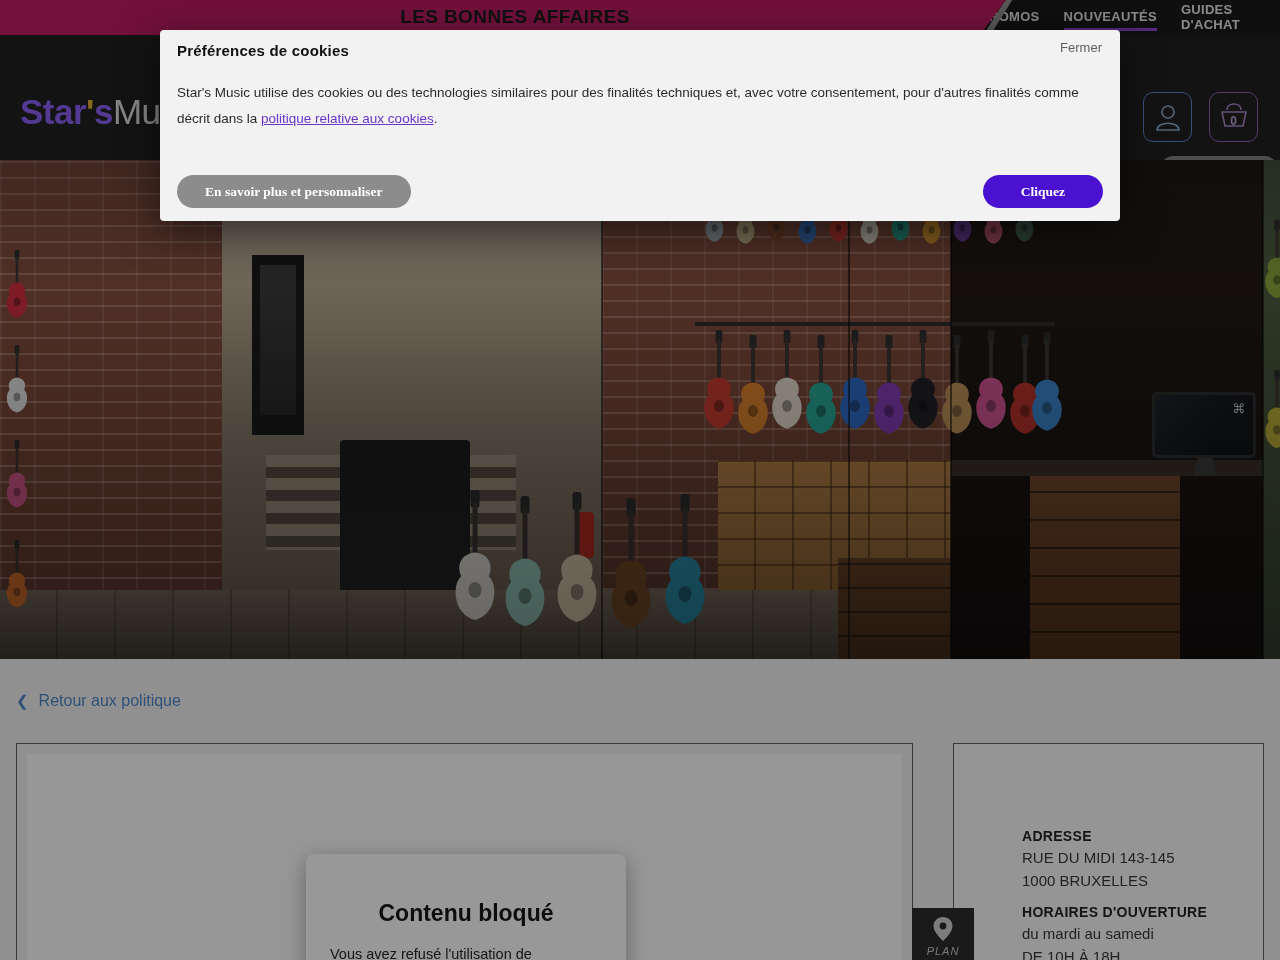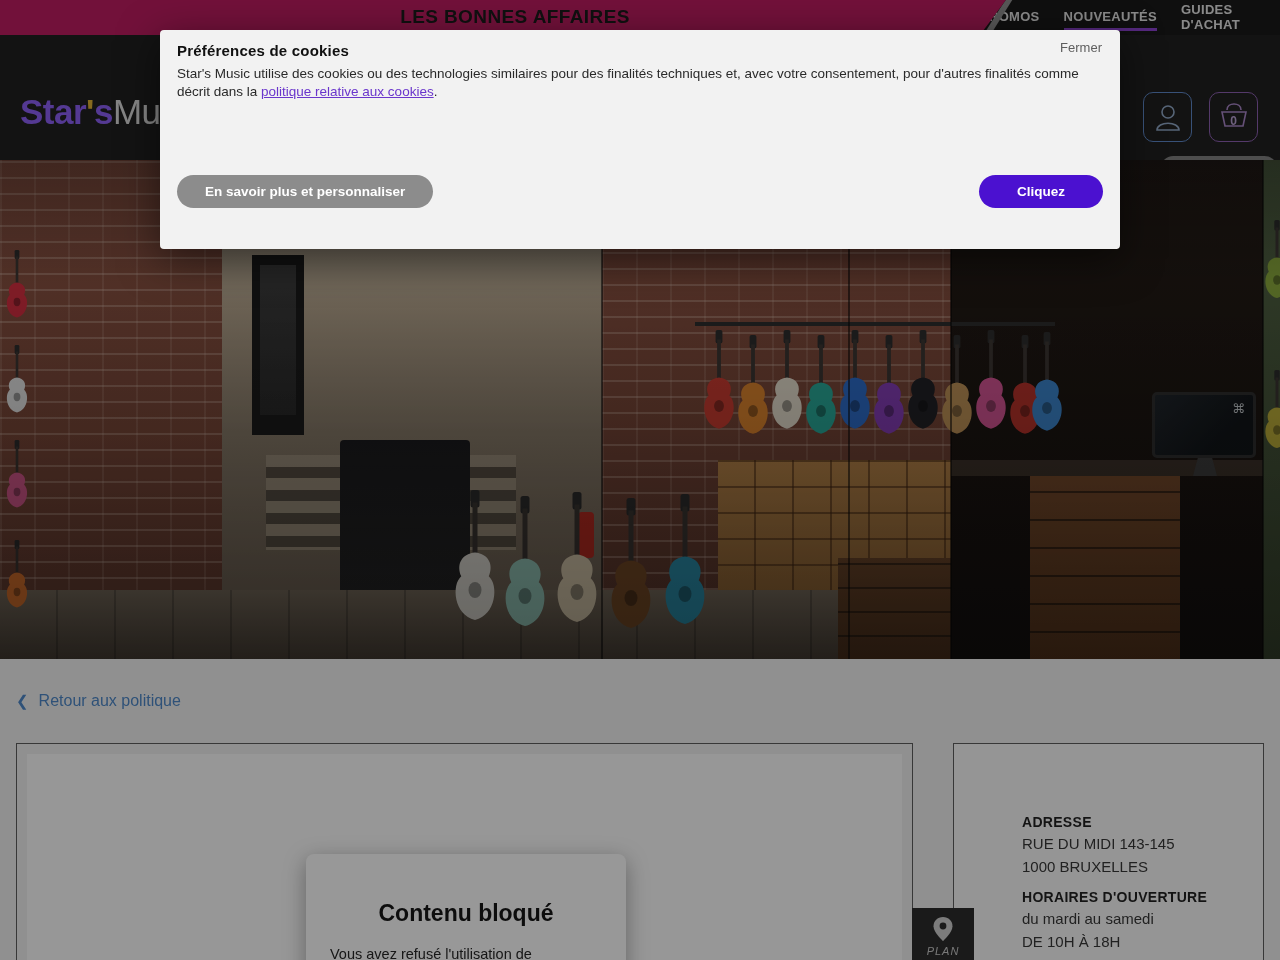--- a/index.html
+++ b/index.html
@@ -98,37 +98,37 @@
   #blocked-card { position:absolute; left:279px; top:100px; width:320px; min-height:160px;
     background:#fff; border-radius:8px; box-shadow:0 6px 22px rgba(0,0,0,.35); padding:46px 24px 20px; }
   #blocked-title { font-size:23px; font-weight:700; color:#111;text-align:center; }
   #blocked-text { margin-top:19px; font-size:14.5px; color:#222; }
   #plan-tile { position:absolute; left:912px; top:249px; width:62px; height:60px; background:#262626;
     display:flex; flex-direction:column; align-items:center; justify-content:flex-start;
     padding-top:9px; gap:4px; cursor:pointer; z-index:5; }
   #plan-label { font-size:11px; letter-spacing:1px; color:#c9c9c9;font-style:italic; }
   #info-card { position:absolute; left:953px; top:84px; width:311px; height:300px;
     border:1px solid #5a5a5a; background:#fafafa; padding:70px 20px 0 68px; }
-  .info-heading { font-size:14px; font-weight:700; color:#1c1c1c; letter-spacing:.3px; }
+  .info-heading { font-size:14px; font-weight:700; color:#1c1c1c; letter-spacing:.3px; margin-top:14px; }
   .info-line { font-size:15px; color:#333; line-height:19px; margin-top:4px; }
   .info-group + .info-group { margin-top:13px; }
 
   
   #dim-overlay { position:fixed; left:0; top:0; width:1280px; height:960px;
     background:rgba(10,10,10,.42); z-index:40; }
-  #cookie-dialog { position:fixed; left:160px; top:30px; width:960px; height:219px; z-index:50;
+  #cookie-dialog { position:fixed; left:160px; top:30px; width:960px; height:191px; z-index:50;
     background:#f2f2f2; border-radius:4px; box-shadow:0 10px 40px rgba(0,0,0,.5); padding:12px 17px; }
   #cookie-title { font-size:15px; font-weight:700; color:#111; letter-spacing:.2px; }
   #cookie-close { position:absolute; right:18px; top:10px; font-size:13px; font-weight:300;
     color:#5e5e5e; cursor:pointer; }
-  #cookie-body { margin-top:6px; width:905px; font-size:13.5px; line-height:18px; color:#2a2a2a; }
+  #cookie-body { margin-top:21px; width:905px; font-size:13.5px; line-height:26px; color:#2a2a2a; }
   #cookie-link { color:#6a36cc; text-decoration:underline; cursor:pointer; }
   #cookie-instructions { margin-top:14px; width:905px; font-size:13.5px; color:#2a2a2a; }
   #cookie-buttons { position:absolute; left:17px; right:17px; top:145px; display:flex;
-    justify-content:space-between; align-items:center; }
+    justify-content:space-between; align-items:center;font-family:Liberation Serif, serif; }
   .pill-btn { height:33px; border:none; border-radius:17px; font-size:13.5px; font-weight:700;
     color:#fff; padding:0 28px; cursor:pointer; font-family:inherit; }
   #customize-btn { background:#8c8c8c; }
   #accept-btn { background:#4b11d0; padding:0 38px; }
 </style>
 </head>
 <body>
 
 <div id="promo-bar">
   <div id="promo-title">LES BONNES AFFAIRES</div>

